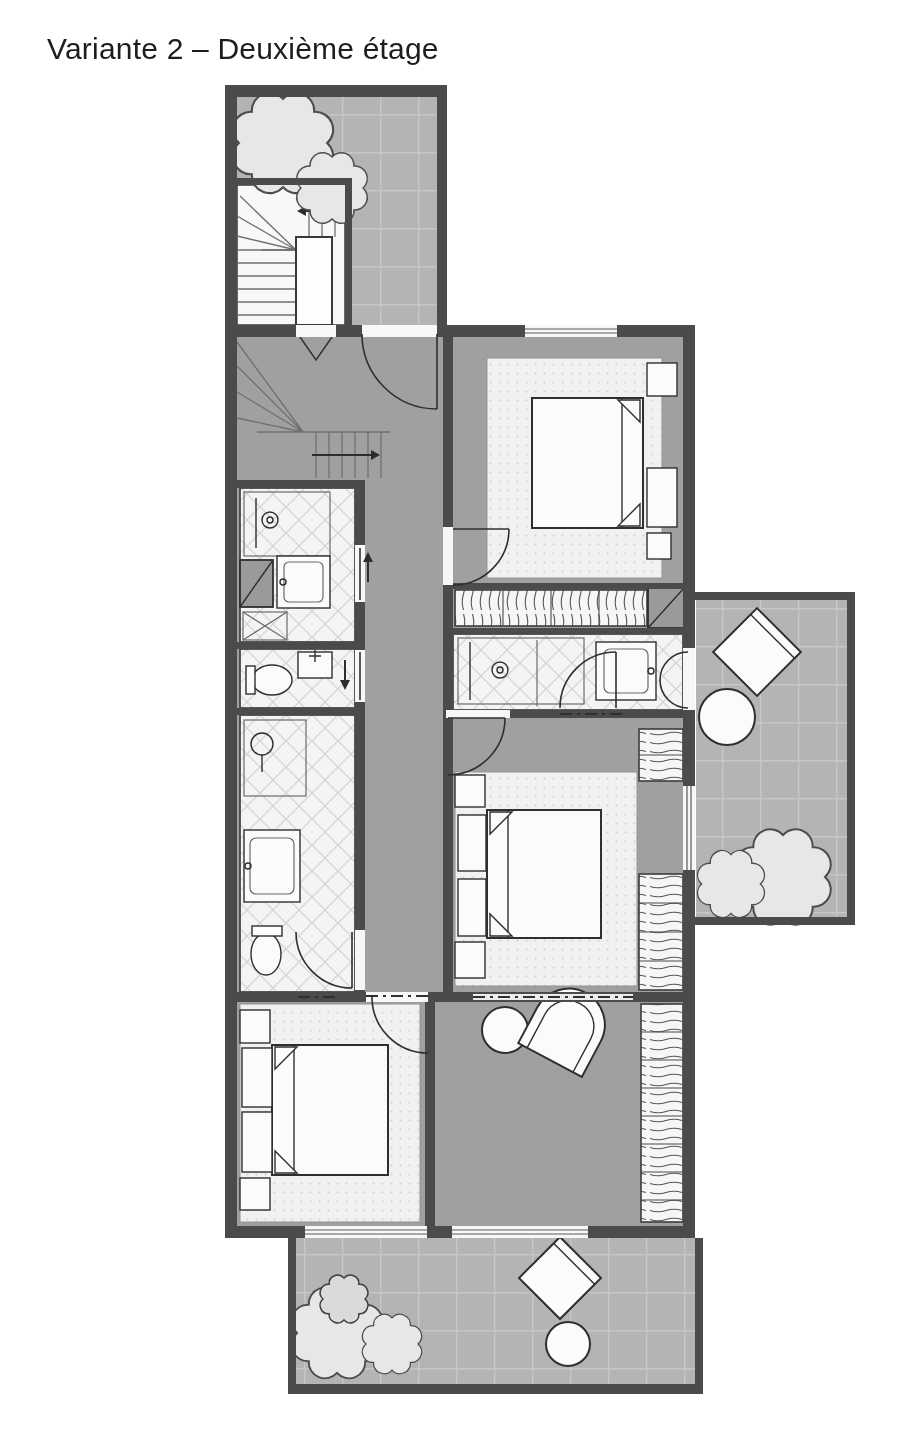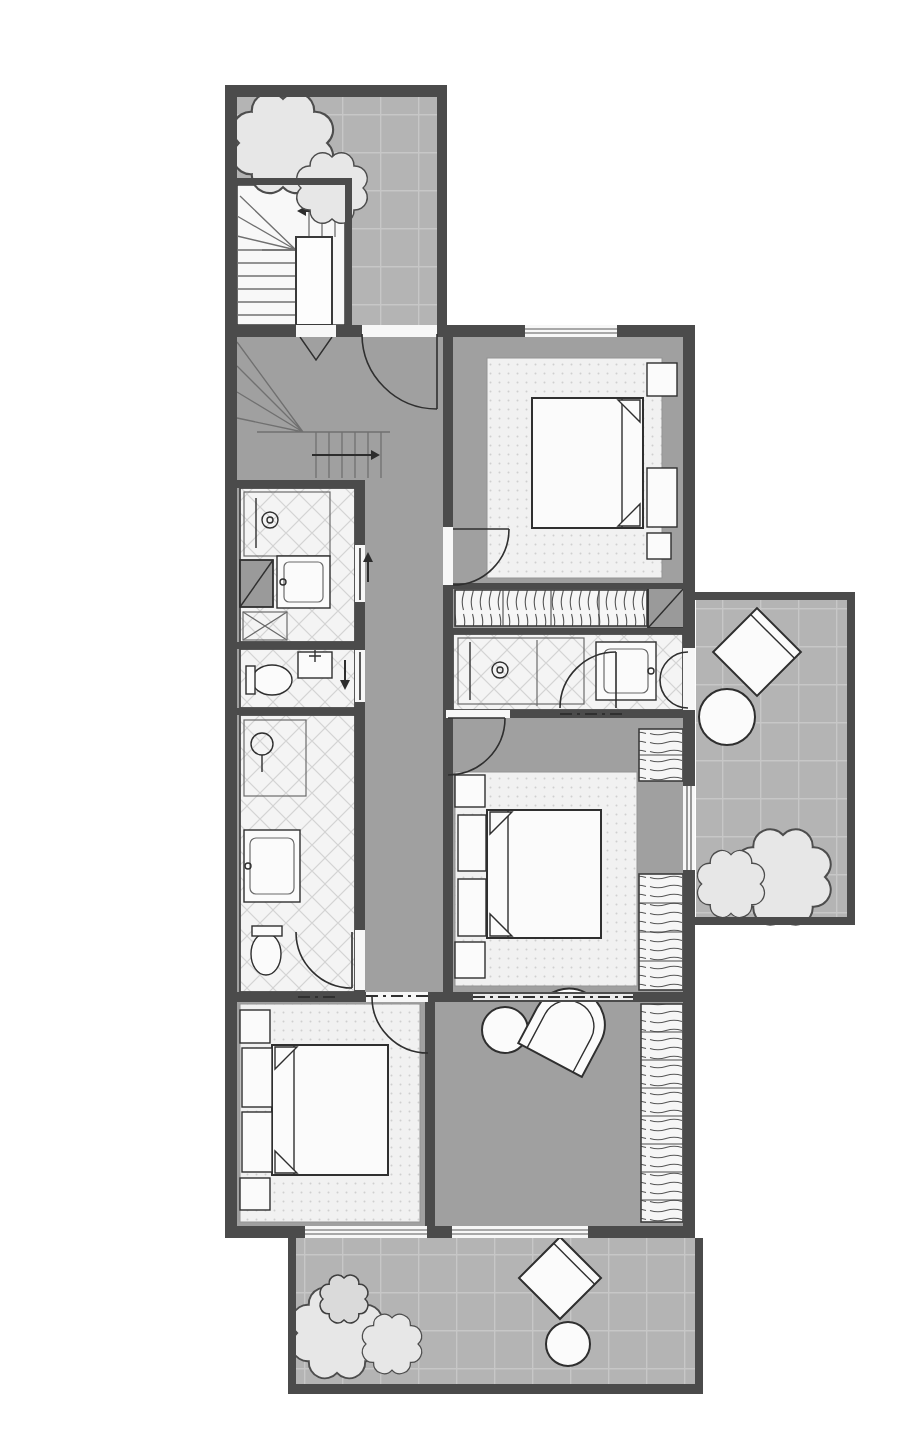--- a/index.html
+++ b/index.html
@@ -34,20 +34,21 @@
   .p-bath-ln{stroke:var(--tile_line,#d3d3d3);stroke-width:1.1;fill:none;}
   .p-dot-bg{fill:var(--carpet,#f1f1f1);}
   .p-dot{fill:var(--carpet_dot,#cfcfcf);}
   .p-ward-bg{fill:#f6f6f6;}
   .p-ward-ln{stroke:#585858;stroke-width:1.1;fill:none;}
 </style>
 </head>
 <body>
 
 <div class="page">
+  <h1 class="title"><span>Variante 2 – Deuxième étage</span></h1>
 
   <svg width="900" height="1435" viewBox="0 0 900 1435">
     <defs>
       <pattern id="terrPat" width="38" height="38" patternUnits="userSpaceOnUse">
         <rect class="p-terr-bg" x="0" y="0" width="38" height="38"></rect>
         <path class="p-terr-ln" d="M0,0.7 H38 M0.7,0 V38"></path>
       </pattern>
       <pattern id="bathPat" width="26" height="26" patternUnits="userSpaceOnUse">
         <rect class="p-bath-bg" x="0" y="0" width="26" height="26"></rect>
         <path class="p-bath-ln" d="M0,13 L13,0 M13,26 L26,13 M0,13 L13,26 M13,0 L26,13"></path>

